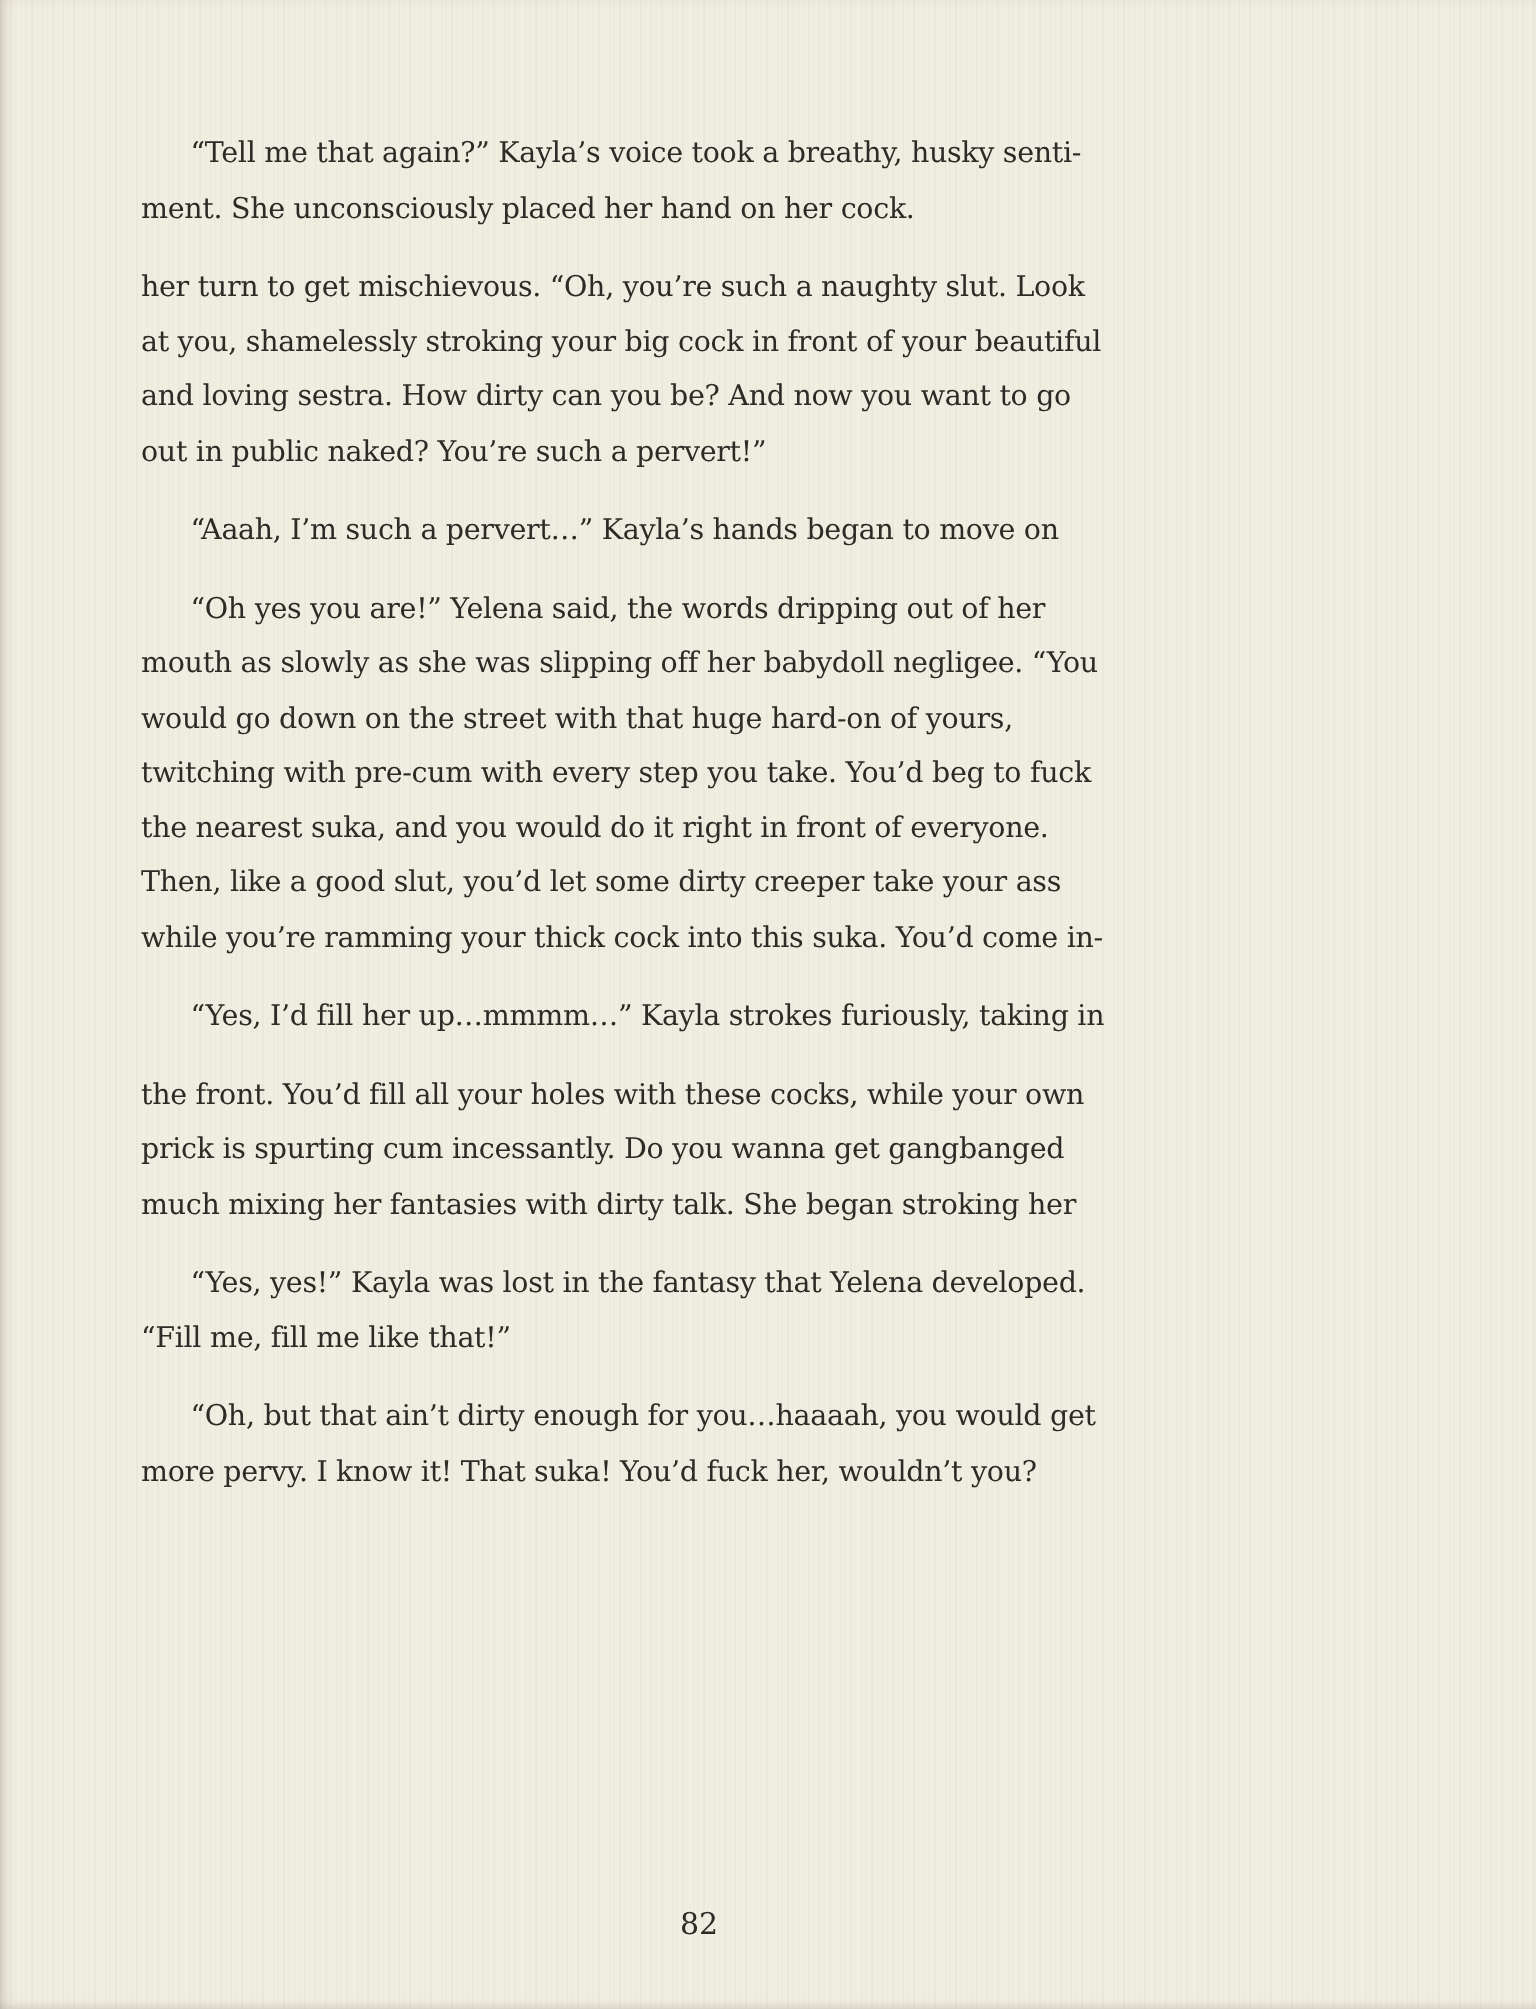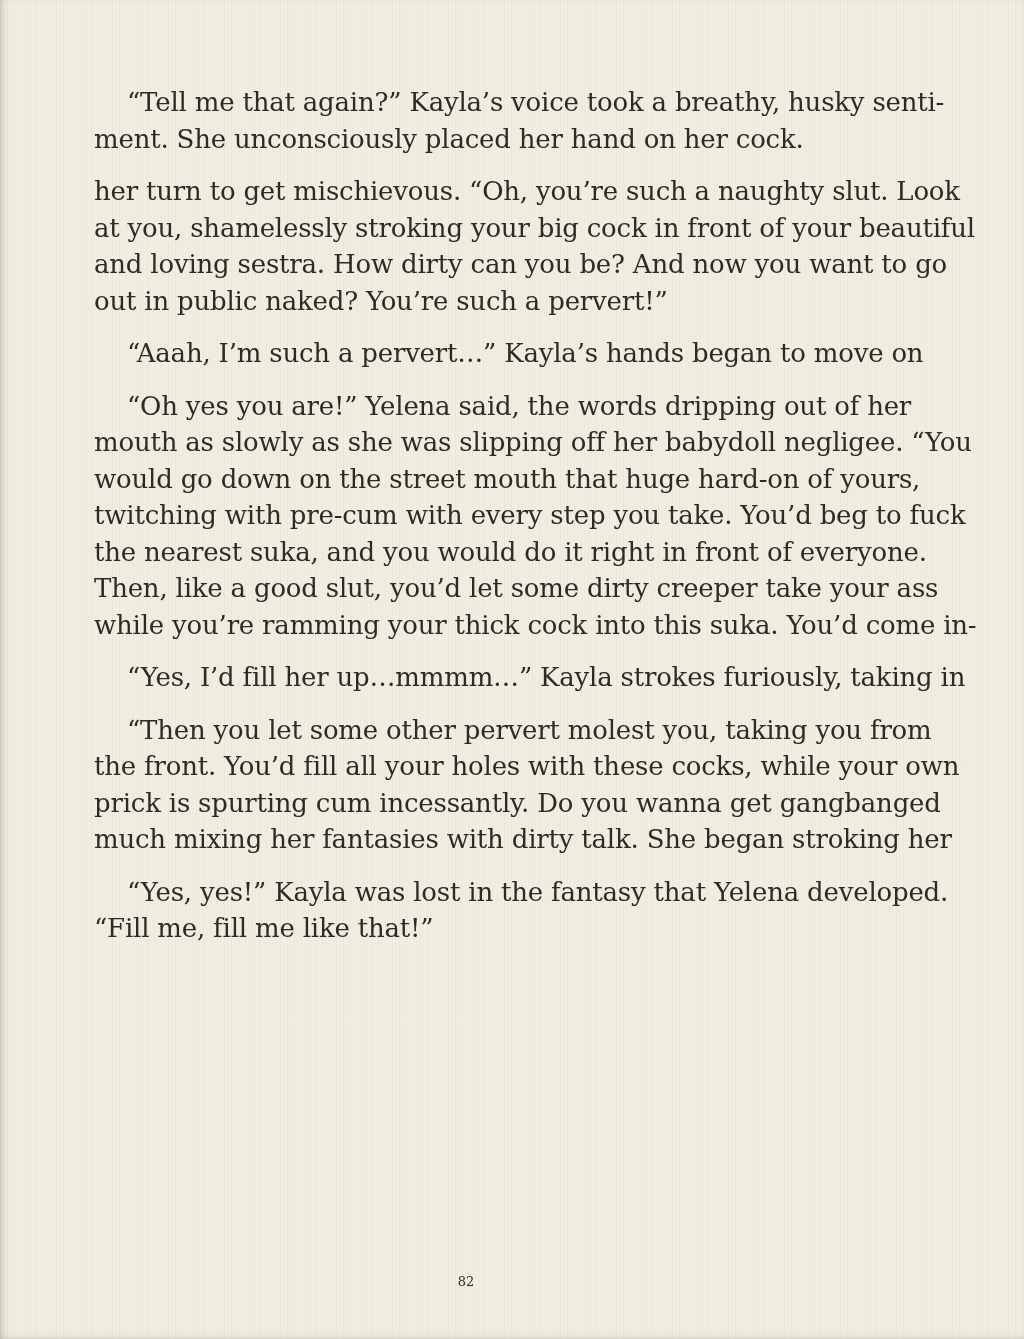--- a/index.html
+++ b/index.html
@@ -30,35 +30,35 @@
     top: 84px;
     width: 852px;
   }
   .paragraph {
     margin: 0 0 16px 0;
   }
   .paragraph:last-child {
     margin-bottom: 0;
   }
   .line {
-    font-size: 26px;
+    font-size: 19px;
     line-height: 36.5px;
     white-space: pre;
     letter-spacing: -0.2px;
   }
   .line.first {
     padding-left: 33px;
   }
   .page-number {
     position: absolute;
     top: 1272px;
     left: 0;
     width: 932px;
     text-align: center;
-    font-size: 13px;
+    font-size: 20px;
     line-height: 20px;
     color: #2e2b26;
   }
 </style>
 </head>
 <body style="background-color: rgb(240, 237, 225); color: rgb(46, 43, 38);">
 
 <div class="page">
   <div class="text-block">
       <div class="paragraph">
@@ -70,34 +70,37 @@
         <div class="line">at you, shamelessly stroking your big cock in front of your beautiful</div>
         <div class="line">and loving sestra. How dirty can you be? And now you want to go</div>
         <div class="line">out in public naked? You’re such a pervert!”</div>
       </div>
       <div class="paragraph">
         <div class="line first">“Aaah, I’m such a pervert…” Kayla’s hands began to move on</div>
       </div>
       <div class="paragraph">
         <div class="line first">“Oh yes you are!” Yelena said, the words dripping out of her</div>
         <div class="line">mouth as slowly as she was slipping off her babydoll negligee. “You</div>
-        <div class="line">would go down on the street mouth that huge hard-on of yours,</div>
+        <div class="line">would go down on the street with that huge hard-on of yours,</div>
         <div class="line">twitching with pre-cum with every step you take. You’d beg to fuck</div>
         <div class="line">the nearest suka, and you would do it right in front of everyone.</div>
         <div class="line">Then, like a good slut, you’d let some dirty creeper take your ass</div>
         <div class="line">while you’re ramming your thick cock into this suka. You’d come in-</div>
       </div>
       <div class="paragraph">
         <div class="line first">“Yes, I’d fill her up…mmmm…” Kayla strokes furiously, taking in</div>
       </div>
       <div class="paragraph">
-        <div class="line first">“Then you let some other pervert molest you, taking you from</div>
         <div class="line">the front. You’d fill all your holes with these cocks, while your own</div>
         <div class="line">prick is spurting cum incessantly. Do you wanna get gangbanged</div>
         <div class="line">much mixing her fantasies with dirty talk. She began stroking her</div>
       </div>
       <div class="paragraph">
         <div class="line first">“Yes, yes!” Kayla was lost in the fantasy that Yelena developed.</div>
         <div class="line">“Fill me, fill me like that!”</div>
       </div>
+      <div class="paragraph">
+        <div class="line first">“Oh, but that ain’t dirty enough for you…haaaah, you would get</div>
+        <div class="line">more pervy. I know it! That suka! You’d fuck her, wouldn’t you?</div>
+      </div>
     </div>
   <div class="page-number">82</div>
 </div>
 
 </body></html>

